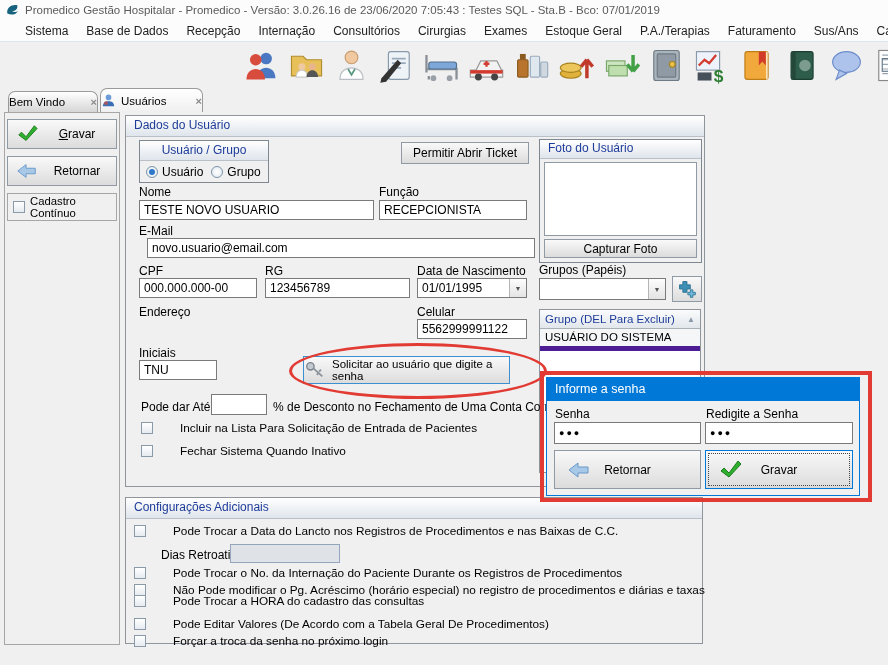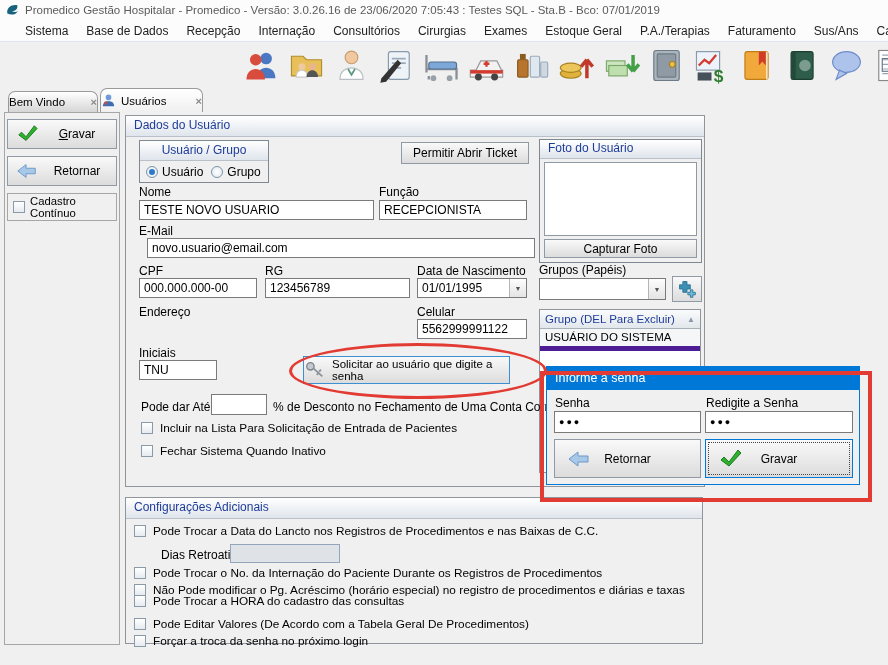--- a/index.html
+++ b/index.html
@@ -32,21 +32,21 @@
   .gbox-h{height:20px;background:linear-gradient(#ffffff,#dfe5ec);border-bottom:1px solid #b9c0c7;
           color:#1E3C99;font-size:12px;line-height:19px;padding-left:8px;}
   .lbl{position:absolute;font-size:12px;white-space:nowrap;}
   .inp{position:absolute;height:20px;background:#fff;border:1px solid #7a7a7a;box-sizing:border-box;
        font-family:"Liberation Sans",sans-serif;font-size:12px;padding:0 4px;}
   .btn{position:absolute;background:linear-gradient(#f9f9f9,#dcdcdc);border:1px solid #8f9aa5;
        box-sizing:border-box;display:flex;align-items:center;justify-content:center;
        font-size:12px;cursor:default;}
   .cb{width:12px;height:12px;border:1px solid #8a9aa8;background:linear-gradient(#ffffff,#e6ebf0);
       display:inline-block;vertical-align:-2px;margin-right:7px;box-sizing:border-box;flex:0 0 auto;}
-  .cb-row{position:absolute;display:flex;align-items:center;font-size:11.8px;white-space:nowrap;}
+  .cb-row{position:absolute;display:flex;align-items:center;font-size:11.8px;white-space:nowrap;gap:20px;}
   .radio{width:12px;height:12px;border-radius:50%;border:1px solid #7b93a8;
          background:radial-gradient(#ffffff,#dfe8ef);display:inline-block;position:relative;
          vertical-align:-2px;margin-right:4px;box-sizing:border-box;}
   .radio.sel::after{content:"";position:absolute;left:2px;top:2px;width:6px;height:6px;
          border-radius:50%;background:#2f77c9;}
   .combo{position:absolute;display:flex;box-sizing:border-box;border:1px solid #7a7a7a;background:#fff;height:20px;}
   .combo input{border:none;flex:1;min-width:0;font-family:"Liberation Sans",sans-serif;font-size:12px;padding:0 4px;background:transparent;}
   .combo .arrow{width:16px;border-left:1px solid #b5b5b5;background:linear-gradient(#fdfdfd,#e4e4e4);
         display:flex;align-items:center;justify-content:center;font-size:7px;color:#555;}
   
@@ -55,21 +55,21 @@
   .mnemonic::first-letter{text-decoration:underline;}
   
   .list{position:absolute;background:#fff;border:1px solid #8f959b;box-sizing:border-box;}
   .list-h{height:18px;display:flex;align-items:center;padding:0 5px;
           background:linear-gradient(#fafbfc,#e2e7ec);border-bottom:1px solid #a8b0b8;
           color:#1E3C99;font-size:11.5px;}
   .list-h .sort{margin-left:auto;font-size:8px;color:#8a98a8;}
   .list-row{height:17px;line-height:17px;padding-left:5px;font-size:11.5px;background:#f5f6f7;
             border-bottom:5px solid #4c1d95;}
   
-  .pwd{position:absolute;left:546px;top:366px;width:314px;height:119px;background:#f0f0f0;
+  .pwd{position:absolute;left:546px;top:377px;width:314px;height:119px;background:#f0f0f0;
        border:1px solid #0078D7;box-sizing:border-box;z-index:10;}
   .pwd-title{height:23px;background:#0078D7;color:#fff;font-size:12.5px;line-height:23px;padding-left:8px;}
   .pwd .inp{font-size:9px;font-weight:bold;letter-spacing:2px;}
   .pwd-btn{top:72px;height:39px;}
   .pwd-btn .ico{width:24px;height:24px;display:inline-flex;position:absolute;left:12px;}
   .pwd-btn.primary{border:1px solid #0078D7;outline:1px dotted #444;outline-offset:-4px;}
   
   .annot-rect{position:absolute;left:540px;top:371px;width:332px;height:131px;
         border:4px solid #E23B33;box-sizing:border-box;z-index:20;pointer-events:none;}
   .annot-ellipse{position:absolute;left:289px;top:343px;width:252px;height:50px;

